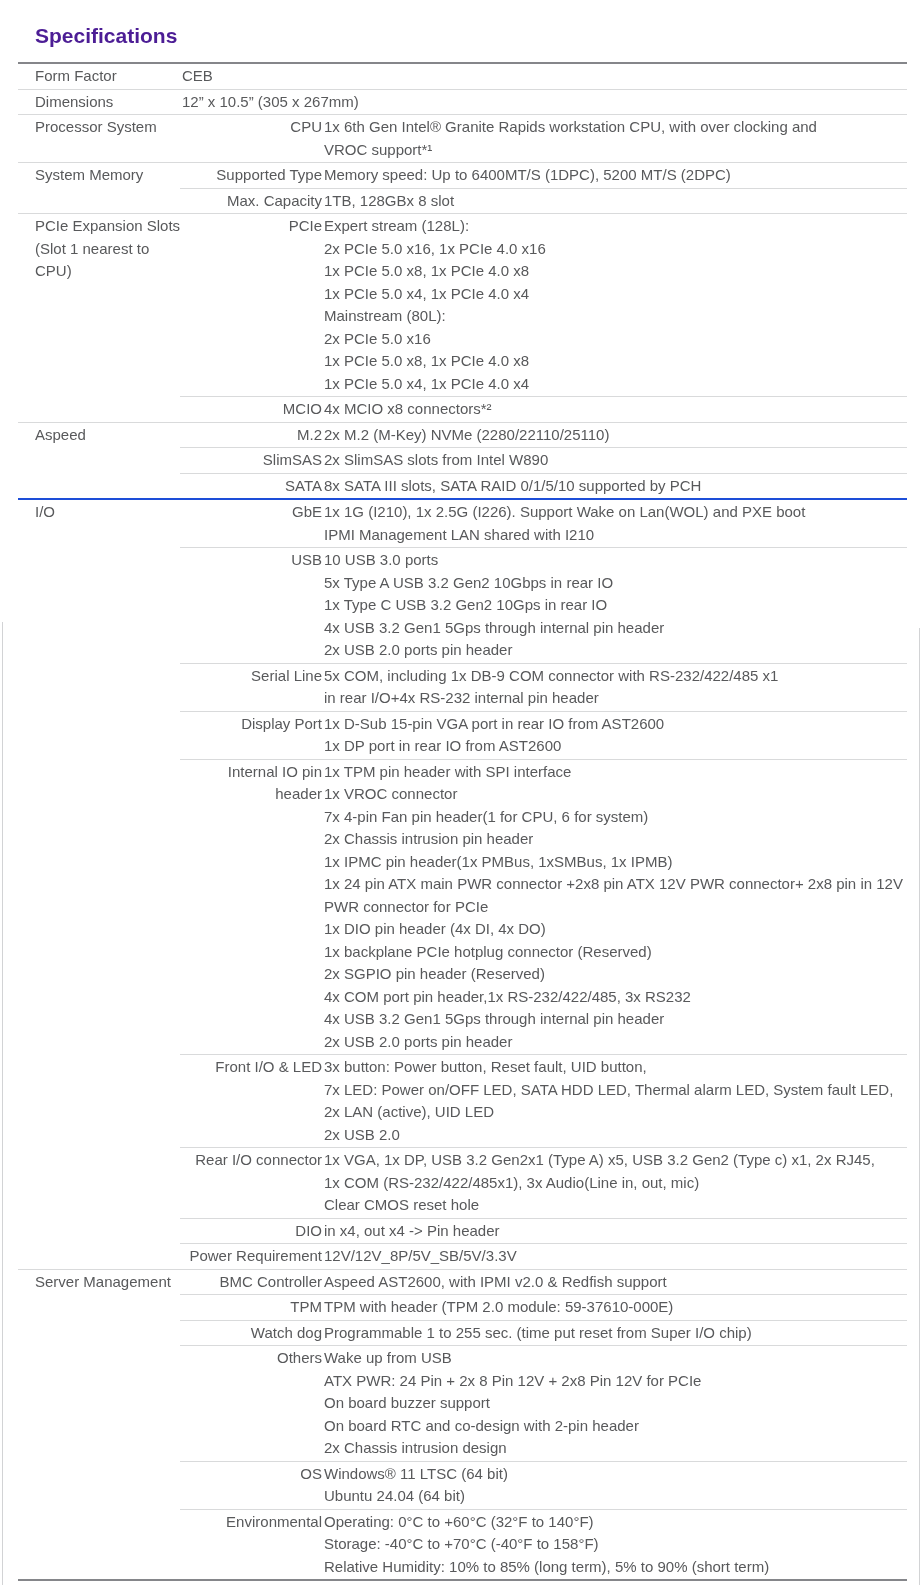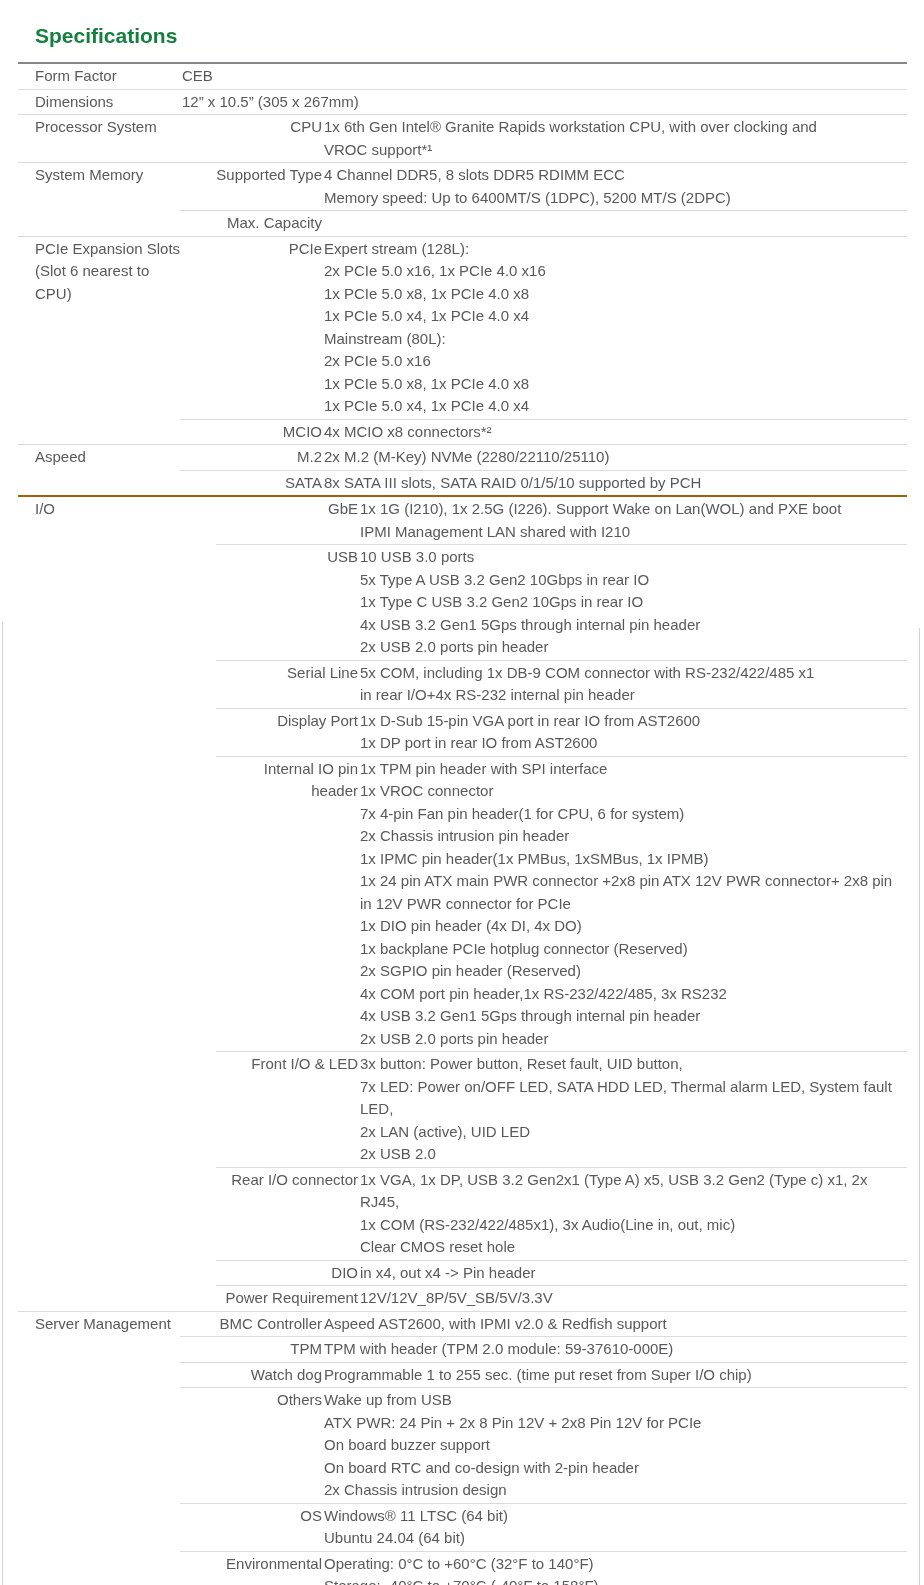--- a/index.html
+++ b/index.html
@@ -6,34 +6,34 @@
   .page{
     position:relative;
     width:924px;height:1585px;
     background:#ffffff;
     font-family:"Liberation Sans","DejaVu Sans",sans-serif;
     overflow:hidden;
   }
   .heading{
     position:absolute;left:35px;top:10px;
     font-size:21px;font-weight:bold;
-    color:#15803d;
+    color:#4c1d95;
   }
   .spec-table{
     position:absolute;left:18px;top:62px;width:889px;
     border-top:2px solid #85868a;
     border-bottom:2px solid #85868a;
     font-size:15px;line-height:22.5px;color:#58595b;
   }
   .section{
     display:grid;grid-template-columns:162px 1fr;
     border-top:1px solid #d9dadb;
   }
   .section.first{border-top:none;}
-  .section.dark{border-top:2px solid #a16207;gap:36px;}
+  .section.dark{border-top:2px solid #1d4ed8;}
   .cat{padding:1px 4px 1px 17px;}
   .catline{white-space:nowrap;}
   .subrow{display:grid;grid-template-columns:142px 1fr;padding:1px 0;}
   .subrow + .subrow{border-top:1px solid #d9dadb;}
   .subrow.span{grid-template-columns:1fr;}
   .sub{padding-left:2px;}
   .subline{white-space:nowrap;text-align:right;}
   .lines{padding-left:2px;padding-right:4px;}
   .vline{}
   .panel-border{position:absolute;background:#d2d3d5;width:1px;}
@@ -89,35 +89,37 @@
       <div class="section">
         <div class="cat">
           <div class="catline">System Memory</div>
         </div>
         <div class="rows">
           <div class="subrow">
             <div class="sub">
               <div class="subline">Supported Type</div>
             </div>
             <div class="lines">
-              <div class="vline">4 Channel DDR5, 8 slots DDR5 RDIMM ECC</div>
               <div class="vline">Memory speed: Up to 6400MT/S (1DPC), 5200 MT/S (2DPC)</div>
             </div>
           </div>
           <div class="subrow">
             <div class="sub">
               <div class="subline">Max. Capacity</div>
             </div>
+            <div class="lines">
+              <div class="vline">1TB, 128GBx 8 slot</div>
+            </div>
           </div>
         </div>
       </div>
       <div class="section">
         <div class="cat">
           <div class="catline">PCIe Expansion Slots</div>
-          <div class="catline">(Slot 6 nearest to</div>
+          <div class="catline">(Slot 1 nearest to</div>
           <div class="catline">CPU)</div>
         </div>
         <div class="rows">
           <div class="subrow">
             <div class="sub">
               <div class="subline">PCIe</div>
             </div>
             <div class="lines">
               <div class="vline">Expert stream (128L):</div>
               <div class="vline">2x PCIe 5.0 x16, 1x PCIe 4.0 x16</div>
@@ -143,20 +145,28 @@
         <div class="cat">
           <div class="catline">Aspeed</div>
         </div>
         <div class="rows">
           <div class="subrow">
             <div class="sub">
               <div class="subline">M.2</div>
             </div>
             <div class="lines">
               <div class="vline">2x M.2 (M-Key) NVMe (2280/22110/25110)</div>
+            </div>
+          </div>
+          <div class="subrow">
+            <div class="sub">
+              <div class="subline">SlimSAS</div>
+            </div>
+            <div class="lines">
+              <div class="vline">2x SlimSAS slots from Intel W890</div>
             </div>
           </div>
           <div class="subrow">
             <div class="sub">
               <div class="subline">SATA</div>
             </div>
             <div class="lines">
               <div class="vline">8x SATA III slots, SATA RAID 0/1/5/10 supported by PCH</div>
             </div>
           </div>

